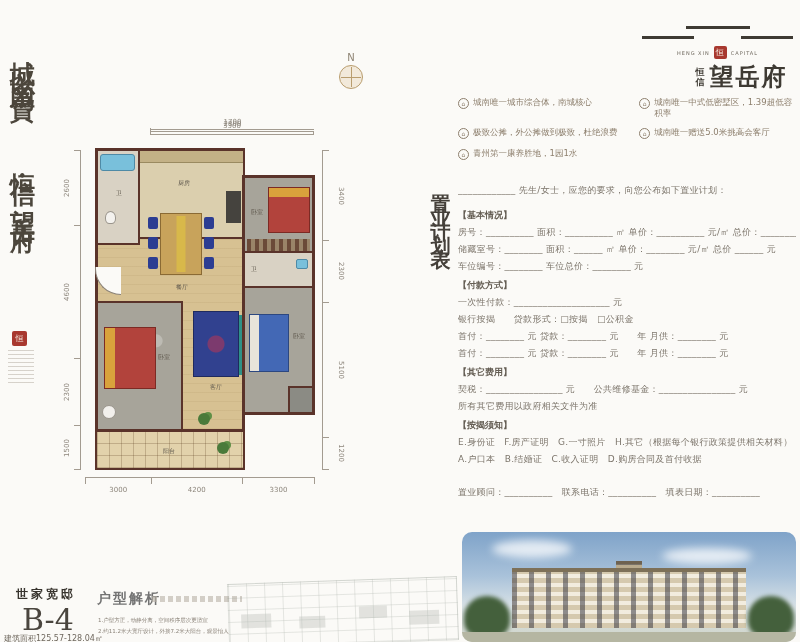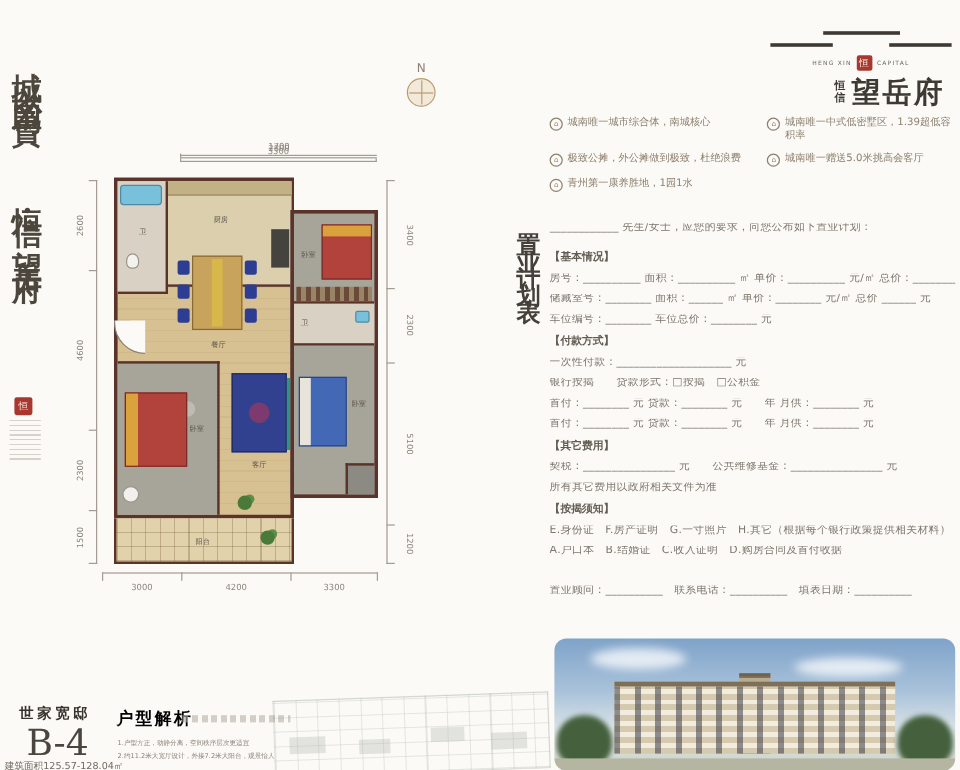--- a/index.html
+++ b/index.html
@@ -108,21 +108,21 @@
   .form{left:458px;top:186px;width:338px;font-size:9px;color:#7d766c;line-height:1.0;}
   .form .row{margin-bottom:8px;letter-spacing:.3px;white-space:nowrap;overflow:hidden;}
   .form .intro{margin-bottom:16px;}
   .form .head{color:#635c52;font-weight:bold;margin:10px 0 8px;}
   .form .foot{margin-top:24px;}
 
   
   .series{left:16px;top:586px;font-family:Liberation Serif, serif;font-size:12px;font-weight:bold;color:#37332d;letter-spacing:3px;}
   .unitcode{left:22px;top:602px;font-family:"DejaVu Serif","Liberation Serif",serif;font-size:30px;color:#4a453e;}
   .arealine{left:4px;top:633px;font-size:8px;color:#6f685e;}
-  .ana-title{left:97px;top:590px;font-family:"DejaVu Serif",serif;font-size:14px;font-weight:bold;color:#000000;letter-spacing:2px;}
+  .ana-title{left:97px;top:590px;font-family:"DejaVu Serif",serif;font-size:14px;font-weight:bold;color:#737373;letter-spacing:2px;}
   .ana-sub{left:152px;top:596px;width:90px;height:6px;
       background:repeating-linear-gradient(90deg,#b8b1a6 0 5px,transparent 5px 8px);opacity:.6;}
   .ana-lines{left:98px;top:615px;width:180px;font-size:5.5px;color:#8a8278;line-height:2.0;white-space:nowrap;}
 
   
   .siteplan{left:228px;top:580px;width:228px;height:62px;transform:rotate(-2deg);opacity:.55;
      background:
        repeating-linear-gradient(90deg,rgba(130,140,130,.35) 0 1px,transparent 1px 18px),
        repeating-linear-gradient(0deg,rgba(130,140,130,.35) 0 1px,transparent 1px 12px);
      border:1px solid rgba(130,140,130,.4);}

